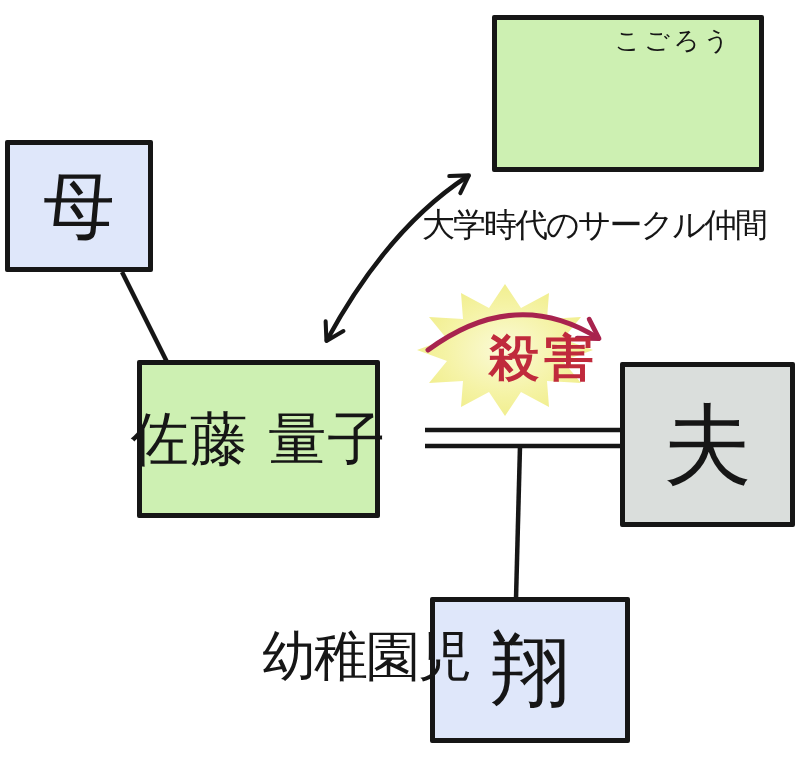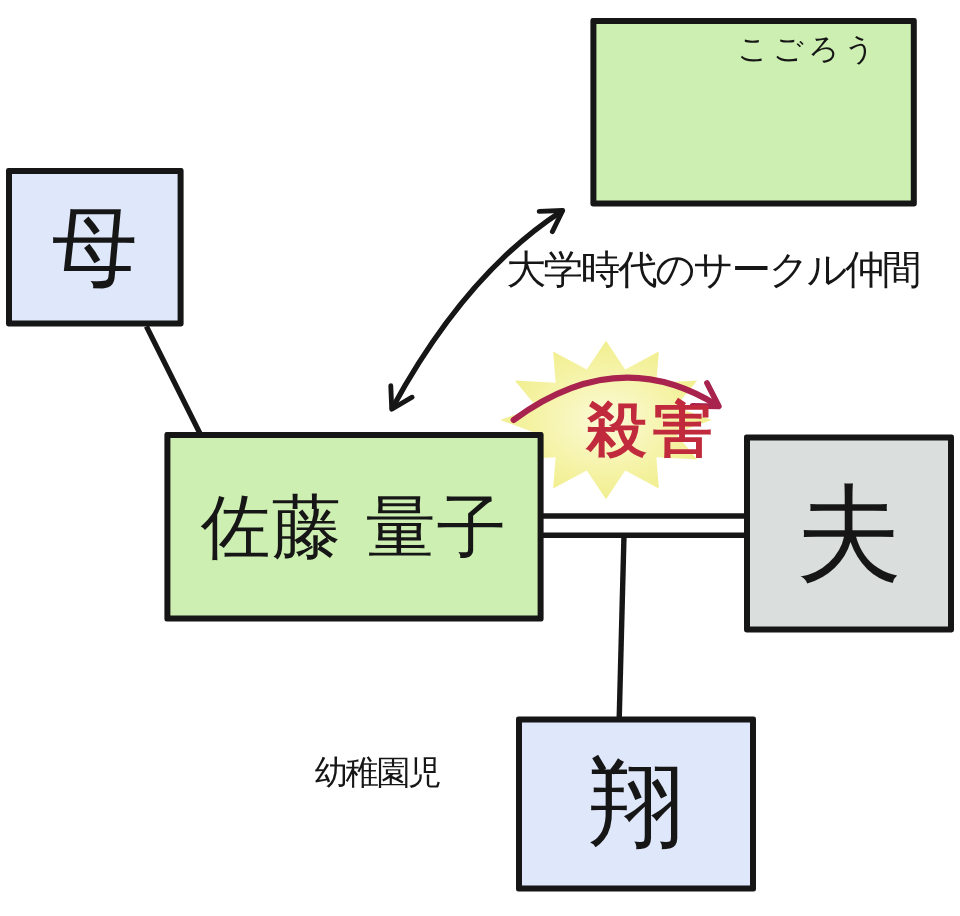--- a/index.html
+++ b/index.html
@@ -25,31 +25,31 @@
     line-height:1;white-space:nowrap;
   }
   .node .label{line-height:1;}
   .node-katsura{left:492px;top:15px;width:272px;height:157px;background:var(--green-fill);}
   .node-katsura .label{font-size:62px;padding-top:30px;letter-spacing:2px;}
   .furigana{
     position:absolute;top:8px;right:26px;font-size:25px;letter-spacing:4px;line-height:1;
   }
   .node-mother{left:5px;top:140px;width:148px;height:132px;background:var(--blue-fill);}
   .node-mother .label{font-size:72px;}
-  .node-ryoko{left:137px;top:360px;width:316px;height:158px;background:var(--green-fill);}
+  .node-ryoko{left:137px;top:360px;width:243px;height:158px;background:var(--green-fill);}
   .node-ryoko .label{font-size:58px;letter-spacing:1px;}
   .node-husband{left:620px;top:362px;width:175px;height:165px;background:var(--gray-fill);}
   .node-husband .label{font-size:88px;}
   .node-sho{left:430px;top:597px;width:200px;height:146px;background:var(--blue-fill);}
   .node-sho .label{font-size:80px;}
   .edge-label{
     position:absolute;line-height:1;white-space:nowrap;color:var(--ink);
   }
   .label-circle-friends{left:422px;top:208px;font-size:33px;letter-spacing:-2px;}
-  .label-kindergarten{left:262px;top:630px;font-size:28px;letter-spacing:-2px;}
+  .label-kindergarten{left:262px;top:630px;font-size:54px;letter-spacing:-2px;}
   .label-murder{
     left:544px;top:358px;transform:translate(-50%,-50%);
     font-size:50px;font-weight:600;letter-spacing:5px;color:var(--murder-red);
   }
 </style>
 </head>
 <body>
 
 <div class="canvas">
 

